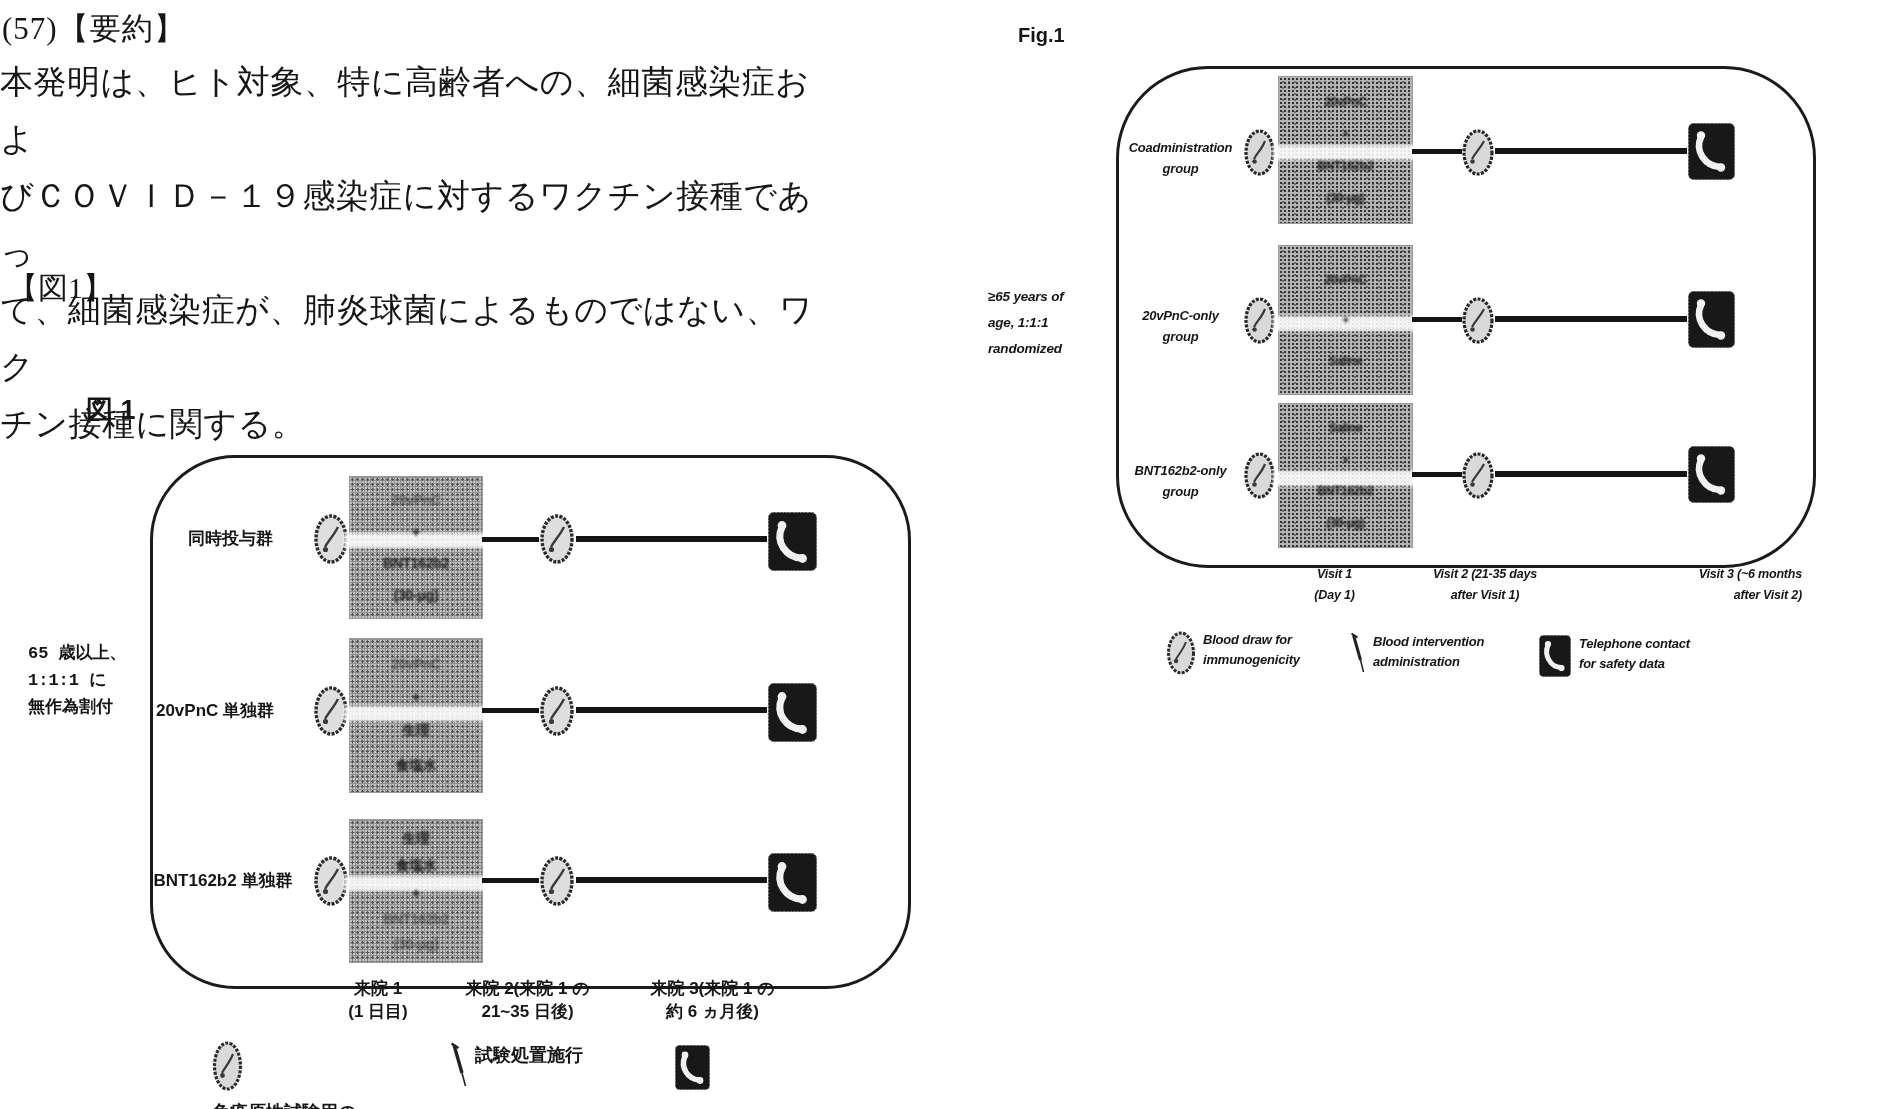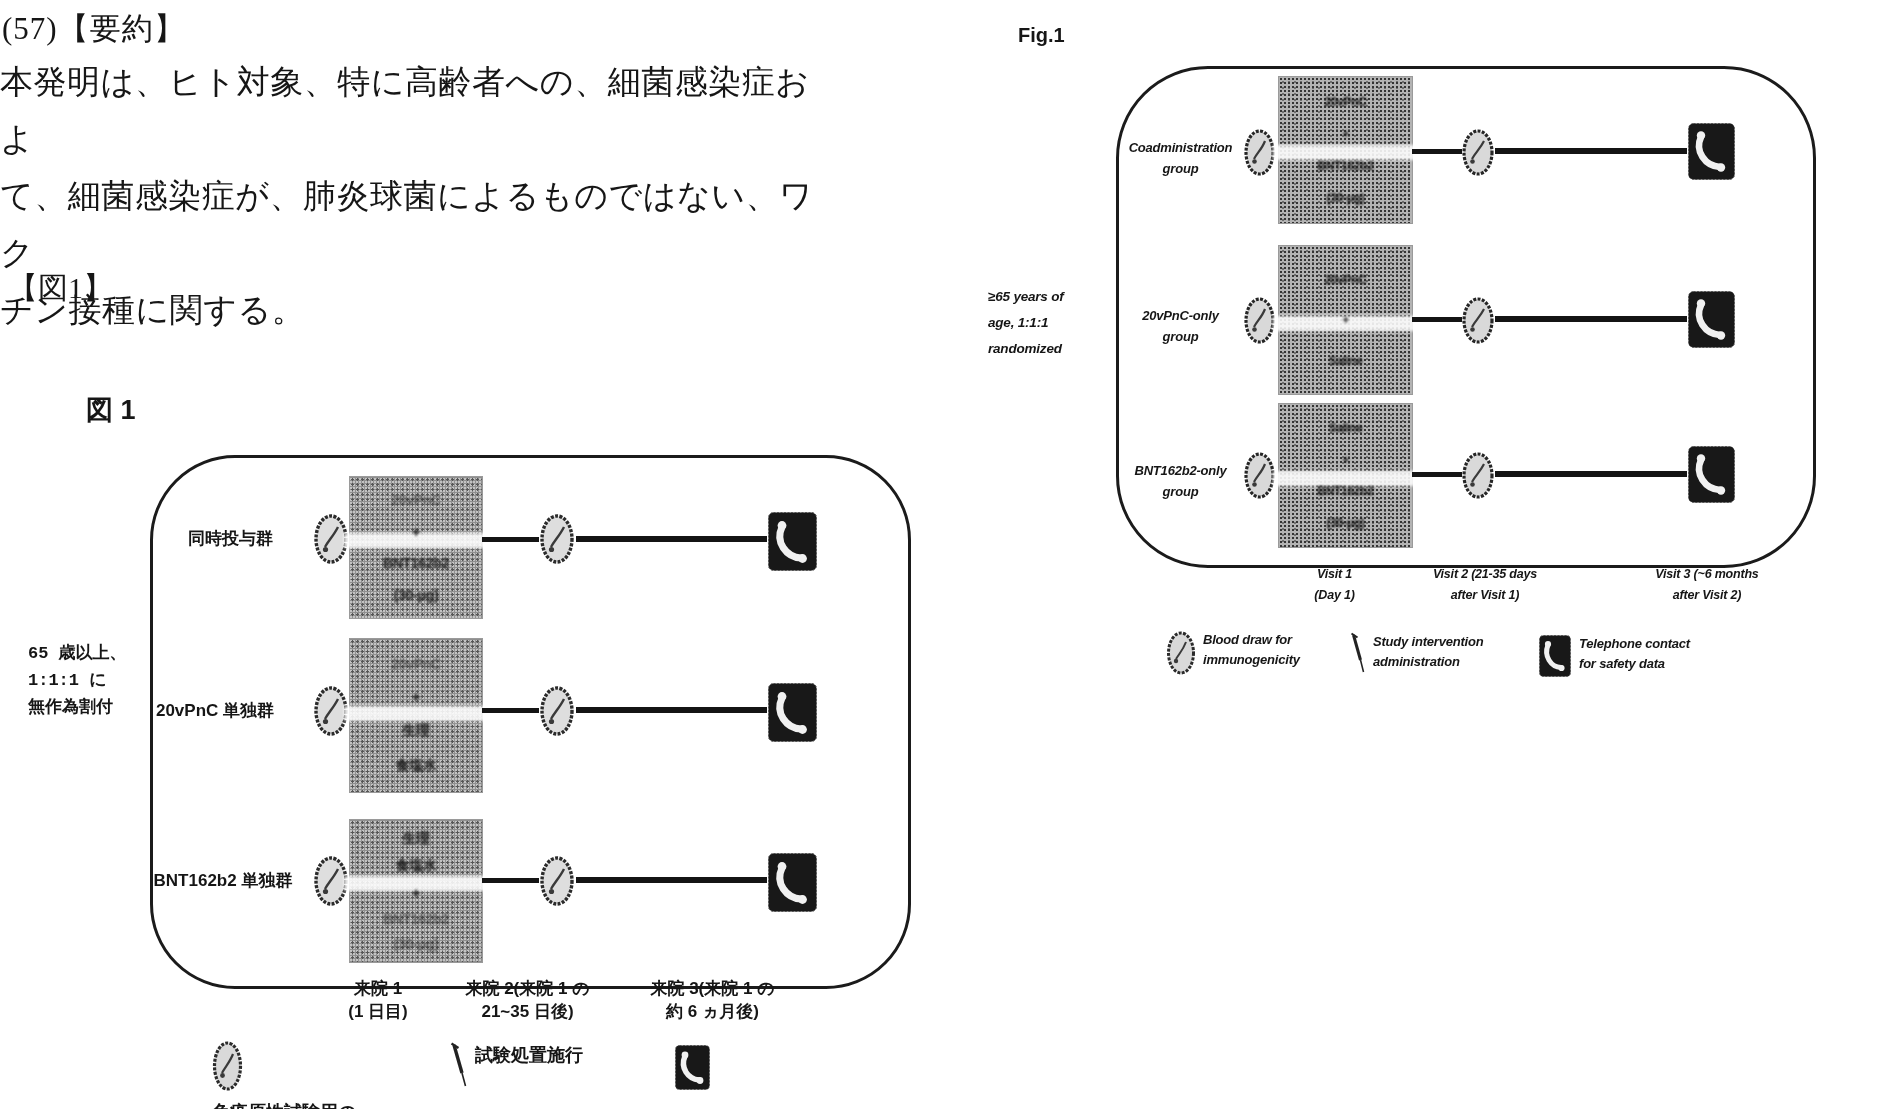--- a/index.html
+++ b/index.html
@@ -46,20 +46,21 @@
   svg{display:block;}
 </style>
 </head>
 <body>
 
 <div id="page">
 
   <div class="abs serif abs-header">(57)【要約】</div>
   <div class="abs serif abs-body">
     <div>本発明は、ヒト対象、特に高齢者への、細菌感染症およ</div>
+    <div>びＣＯＶＩＤ－１９感染症に対するワクチン接種であっ</div>
     <div>て、細菌感染症が、肺炎球菌によるものではない、ワク</div>
     <div>チン接種に関する。</div>
   </div>
   <div class="abs serif fig-ref">【図1】</div>
 
   <div class="abs jp-fig-title">図 1</div>
   <div class="frame frame-jp"></div>
 
   <div class="abs jp-b lh27" style="left:28px;top:640px;width:135px;font-family:Liberation Mono, monospace;">
     <div>65 歳以上、</div>
@@ -333,21 +334,21 @@
   </div>
 
   <div class="abs en-b center lh21" style="left:1272px;top:564px;width:125px;font-size:12.5px;">
     <div>Visit 1</div>
     <div>(Day 1)</div>
   </div>
   <div class="abs en-b center lh21" style="left:1390px;top:564px;width:190px;font-size:12.5px;">
     <div>Visit 2 (21-35 days</div>
     <div>after Visit 1)</div>
   </div>
-  <div class="abs en-b center lh21" style="left:1612px;top:564px;width:190px;font-size:12.5px;">
+  <div class="abs en-b center lh21" style="left:1612px;top:564px;width:190px;font-size:12.5px;text-align:right;">
     <div>Visit 3 (~6 months</div>
     <div>after Visit 2)</div>
   </div>
 
   <div class="legend-item" style="left:1166px;top:630px;">
     <span>
       <svg width="30" height="46" viewBox="0 0 30 46">
           <ellipse cx="15" cy="23" rx="12.5" ry="20" fill="#d9d9d9" stroke="#2b2b2b" stroke-width="3" stroke-dasharray="3 1.4"></ellipse>
           <path d="M10 29 C13 24 17 20 20 12" stroke="#3a3a3a" stroke-width="2" fill="none"></path>
           <circle cx="10" cy="31" r="2.2" fill="#3a3a3a"></circle>
@@ -360,21 +361,21 @@
   </div>
   <div class="legend-item" style="left:1350px;top:632px;">
     <span>
       <svg width="16" height="44" viewBox="0 0 16 44">
           <path d="M3.5 3 L10.5 28" stroke="#222" stroke-width="3"></path>
           <path d="M10.5 28 L13.5 40" stroke="#222" stroke-width="1.5"></path>
           <path d="M1.5 1.5 L7.5 5.5" stroke="#222" stroke-width="2"></path>
         </svg>
     </span>
     <span class="en-b" style="line-height:20px;">
-      <div>Study intervention</div>
+      <div>Blood intervention</div>
       <div>administration</div>
     </span>
   </div>
   <div class="legend-item" style="left:1538px;top:634px;">
     <span>
       <svg width="34" height="44" viewBox="0 0 34 44">
           <rect x="1.5" y="1.5" width="31" height="41" rx="4" fill="#181818" stroke="#555" stroke-dasharray="2 1.5"></rect>
           <path d="M10 11 C5.5 22 13 33 23 33.5" stroke="#f1f1f1" stroke-width="5" fill="none" stroke-linecap="round"></path>
           <circle cx="10" cy="10" r="3.1" fill="#f1f1f1"></circle>
           <circle cx="23.5" cy="34" r="3.1" fill="#f1f1f1"></circle>

